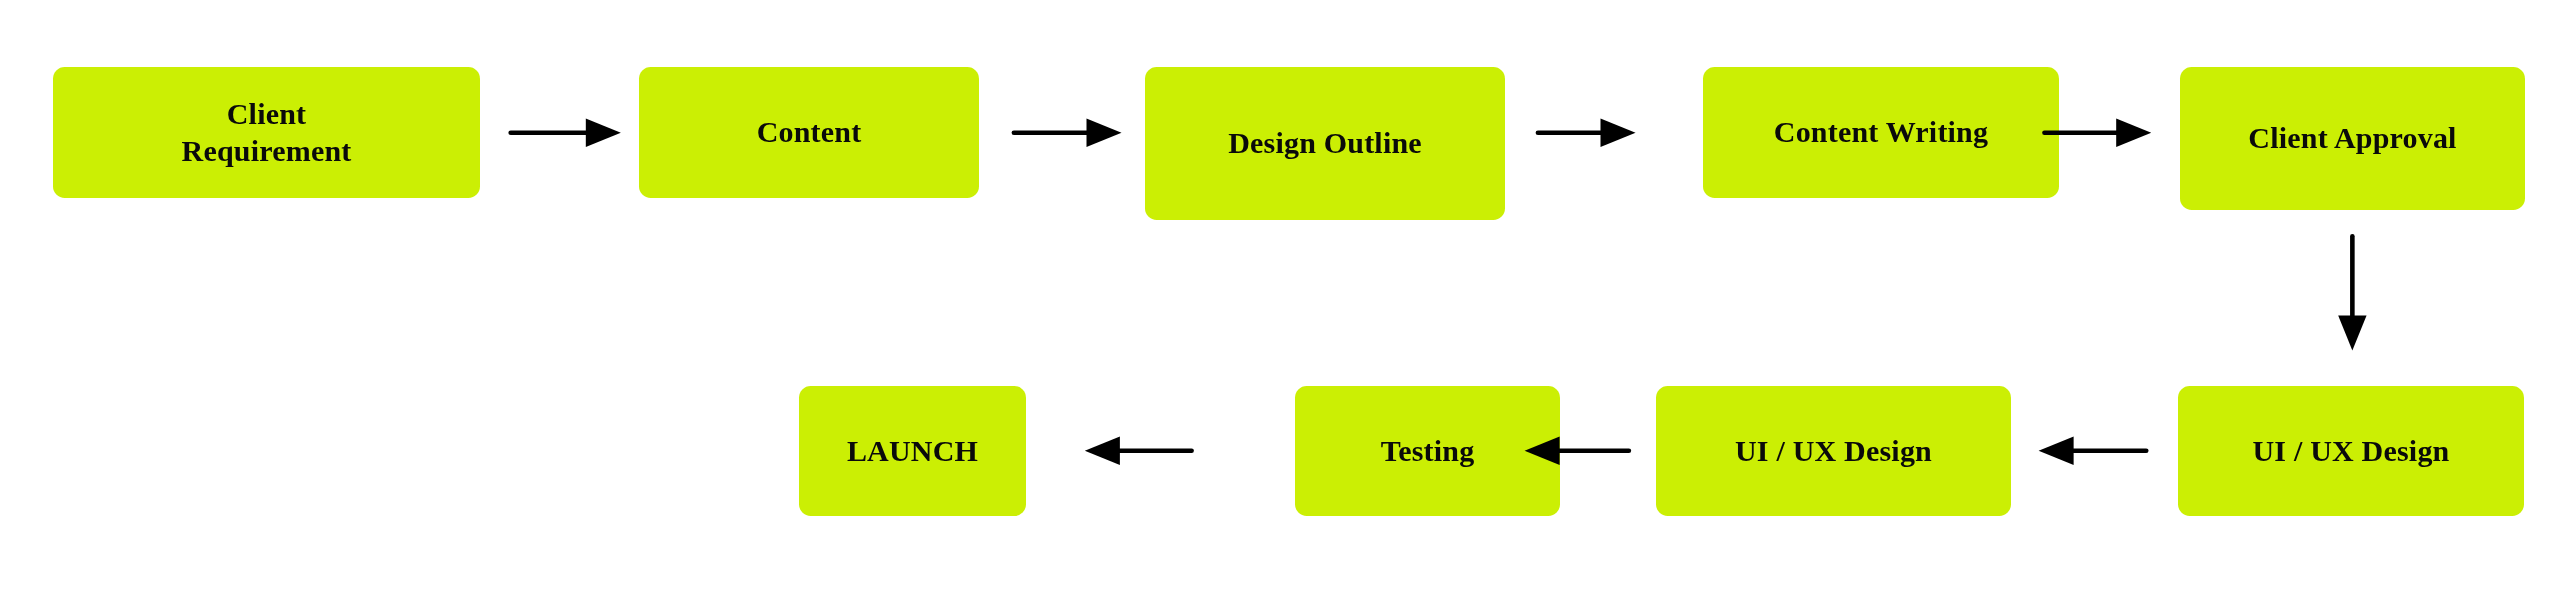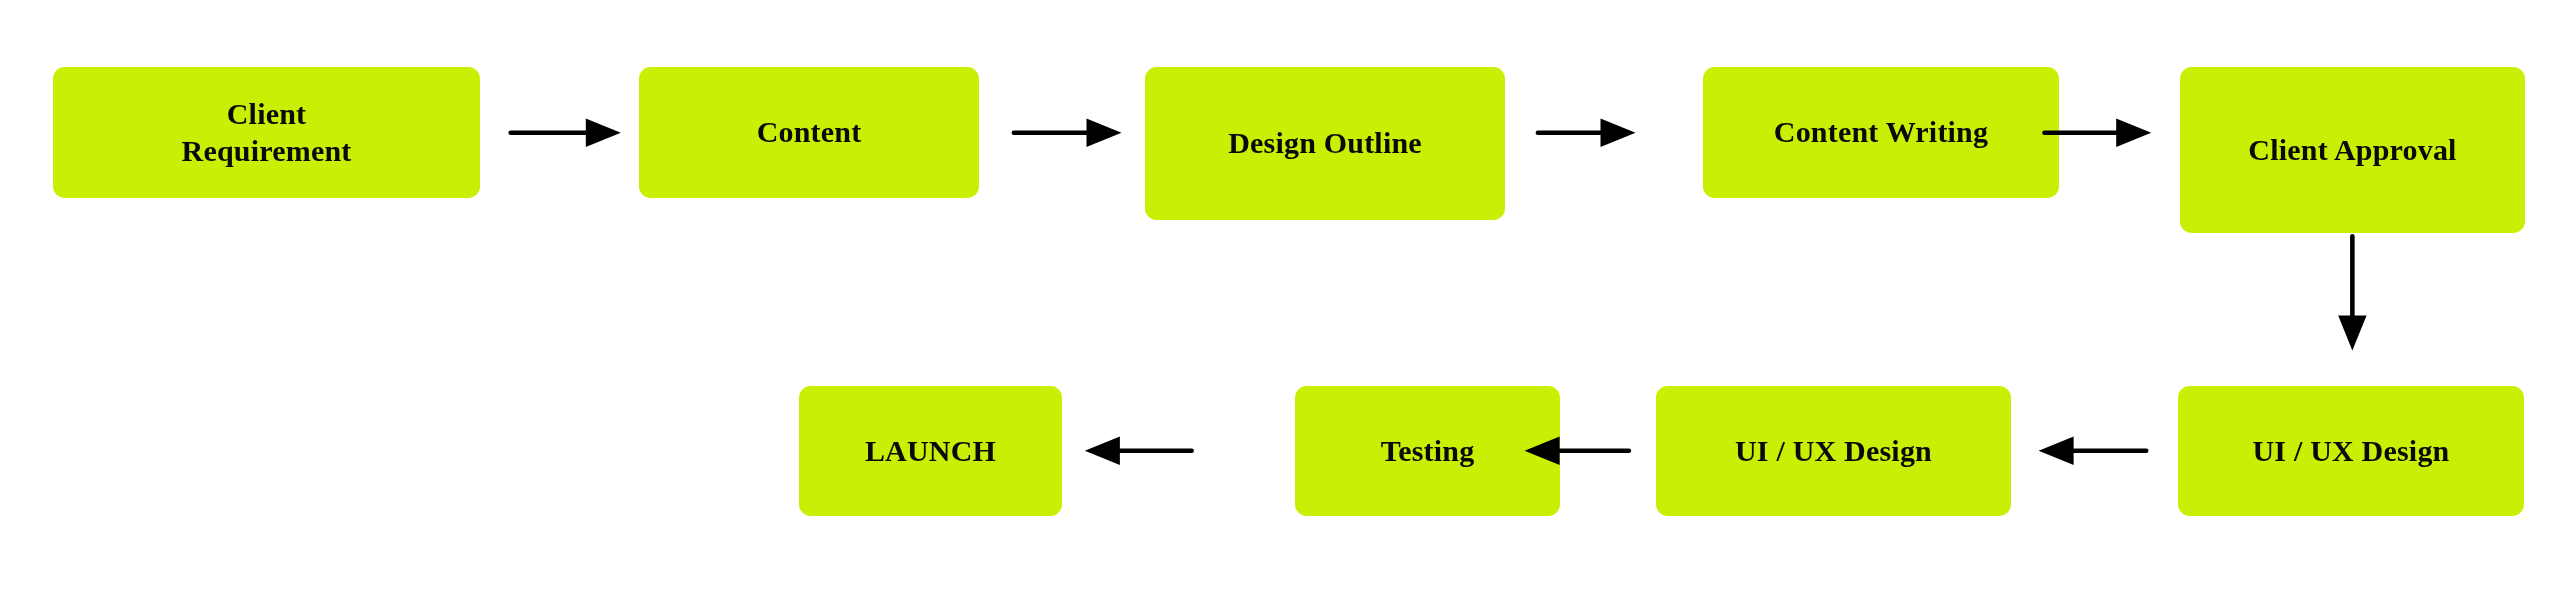--- a/index.html
+++ b/index.html
@@ -29,26 +29,26 @@
     letter-spacing: 0.2px;
     line-height: 1.22;
   }
   .node .label { display: inline-block; }
   
   .n-client-requirement { left: 53px;   top: 67px;  width: 427px; height: 131px; }
   .n-client-requirement .label { max-width: 234px; }
   .n-research           { left: 639px;  top: 67px;  width: 340px; height: 131px; }
   .n-design-outline     { left: 1145px; top: 67px;  width: 360px; height: 153px; align-items: center; }
   .n-content-writing    { left: 1655px; top: 67px;  width: 356px; height: 131px; margin-left: 48px; }
-  .n-client-approval    { left: 2180px; top: 67px;  width: 345px; height: 166px; align-items: center; }
+  .n-client-approval    { left: 2180px; top: 67px;  width: 345px; height: 143px; align-items: center; }
   
   .n-uiux-1             { left: 2178px; top: 386px; width: 346px; height: 130px; }
   .n-uiux-2             { left: 1656px; top: 386px; width: 355px; height: 130px; }
   .n-testing            { left: 1295px; top: 386px; width: 265px; height: 130px; }
-  .n-launch             { left: 799px;  top: 386px; width: 263px; height: 130px; }
+  .n-launch             { left: 799px;  top: 386px; width: 227px; height: 130px; }
 
   .arrow-layer {
     position: absolute;
     left: 0; top: 0;
     width: 2576px;
     height: 611px;
     pointer-events: none;
   }
   .arrow-layer line   { stroke: var(--arrow, #000000); stroke-width: 5.5; stroke-linecap: round; }
   .arrow-layer polygon{ fill: var(--arrow, #000000); }

